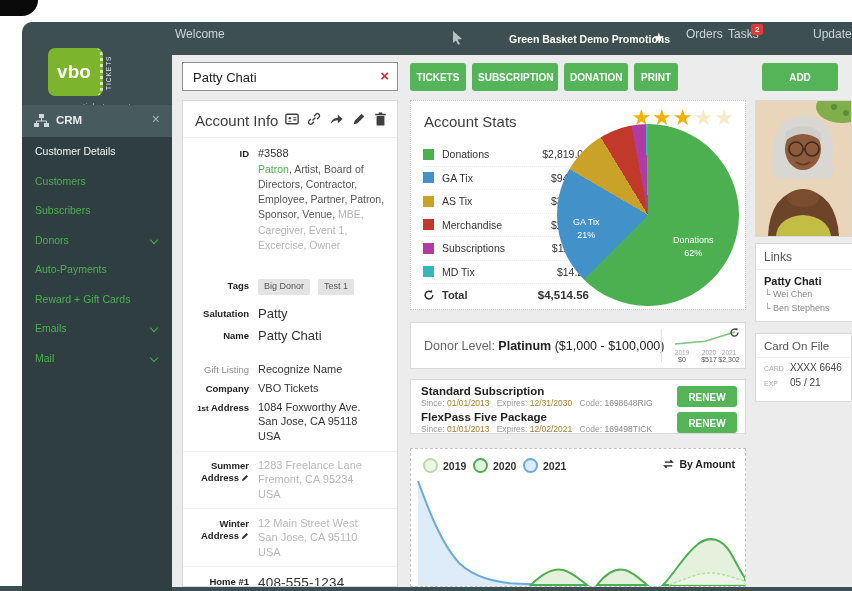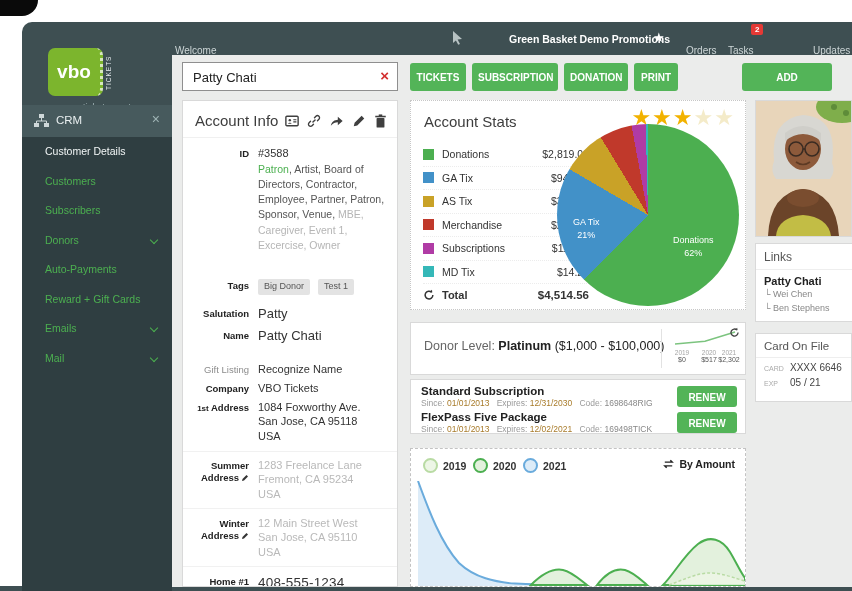--- a/index.html
+++ b/index.html
@@ -5,57 +5,57 @@
   html,body{margin:0;padding:0}
   body{width:852px;height:591px;position:relative;background:#fff;
        font-family:"Liberation Sans",sans-serif;overflow:hidden;
        -webkit-font-smoothing:antialiased}
   .abs{position:absolute}
   
   #corner{left:0;top:0;width:38px;height:16px;background:#0a0a0a;border-radius:0 0 22px 0}
   #appwin{left:22px;top:22px;right:0;bottom:0;background:#3e4f52;border-top-left-radius:10px;overflow:hidden}
   #bottomstrip{left:0;top:586px;width:24px;height:5px;background:#3e4f52}
   
-  .tb-txt{color:#cdd6d7;font-size:10px;top:23px}
+  .tb-txt{color:#cdd6d7;font-size:12px;top:5px}
   .tb-org{color:#fff;font-weight:bold;font-size:10.5px;top:11px}
   .tb-badge{background:#e53935;color:#fff;font-size:8px;font-weight:bold;
             padding:1px 4px;border-radius:2px;top:2px}
   .tb-star{color:#fff;font-size:13px;top:8px}
   
   #sidebar{left:0;top:0;width:150px;bottom:0}
   #logo{left:26px;top:26px;width:52px;height:48px;background:#7cb52d;border-radius:7px;
         color:#fff;font-weight:bold;font-size:19px;line-height:48px;text-align:center;
         border-right:3px dotted #d7e8bd}
   #logo-vert{left:83px;top:27px;color:#e8eef0;font-size:6.5px;letter-spacing:1px;
              writing-mode:vertical-rl;transform:rotate(180deg);height:48px;text-align:center}
   #tagline{left:0;top:79px;width:150px;text-align:center;color:#9db0b2;font-size:9.5px;font-style:italic}
   #tagline-squiggle{left:30px;top:92px}
   #crmrow{left:0;top:83px;width:150px;height:32px;background:#475a5d}
-  #crmrow .crm-label{left:34px;top:9px;color:#e9eff0;font-weight:normal;font-size:11.5px}
+  #crmrow .crm-label{left:34px;top:9px;color:#e9eff0;font-weight:bold;font-size:11.5px}
   #crmrow .crm-x{right:12px;top:6px;color:#9fb4b5;font-size:14px}
   #submenu{left:0;top:115px;width:150px;bottom:0;background:#2f3e41}
-  .snav{height:29.5px;line-height:29.5px;padding-left:23px;font-size:10.5px;color:#4cb050;position:relative;cursor:pointer}
+  .snav{height:29.5px;line-height:29.5px;padding-left:13px;font-size:10.5px;color:#4cb050;position:relative;cursor:pointer}
   .snav.active{color:#f2f6f6}
   .chev{position:absolute;right:15px;top:11px;width:5px;height:5px;
         border-right:1.5px solid #4cb050;border-bottom:1.5px solid #4cb050;transform:rotate(45deg)}
   
   #content{left:150px;top:33px;right:0;bottom:4px;background:#ebeceb}
   
   #search{left:10px;top:7px;width:216px;height:29px;background:#fff;border:1px solid #8f8f8f;box-sizing:border-box}
   #search input{position:absolute;left:8px;top:0;width:175px;height:27px;border:none;outline:none;
                 font-family:"Liberation Sans",sans-serif;font-size:13px;color:#222;background:transparent}
   #search .clr{position:absolute;right:8px;top:4px;color:#d32f2f;font-size:15px;font-weight:bold;cursor:pointer}
   .gbtn{background:#53b458;color:#fff;font-weight:bold;font-size:10px;border:none;border-radius:3px;
         height:28px;top:8px;text-align:center;cursor:pointer;font-family:"Liberation Sans",sans-serif}
   
   .card{background:#fff;border:1px solid #d9d9d9;box-sizing:border-box}
   .card-title{font-size:15px;color:#3d3d3d}
   
   #acct{left:10px;top:45px;width:216px;bottom:0;overflow:hidden}
-  #acct header{padding:11px 10px 8px 12px;display:flex;align-items:center;border-bottom:1px solid #f0f0f0}
+  #acct header{padding:11px 10px 8px 12px;display:flex;border-bottom:1px solid #f0f0f0}
   #acct header .icons{margin-left:auto;display:flex;gap:8px}
   #acct header .icons svg{display:block}
   .airow{display:flex;padding:2.5px 8px 2.5px 6px}
   .ailbl{width:60px;min-width:60px;text-align:right;font-weight:bold;font-size:9.5px;color:#222;padding-top:2px;line-height:1.25}
   .ailbl.muted{color:#8c8c8c;font-weight:normal}
   .aival{padding-left:9px;font-size:11px;color:#333;line-height:1.3}
   .aival.big{font-size:13px}
   .aival.phone{font-size:13.5px;letter-spacing:.2px}
   .roles{font-size:10.5px;line-height:1.45;color:#555;margin-top:2px}
   .roles .grn{color:#4cb050}
@@ -73,21 +73,21 @@
   .lgd{position:absolute;left:12px;top:42px;width:166px}
   .lgrow{display:flex;align-items:center;height:22.5px;border-bottom:1px dotted #ececec;font-size:10.5px;color:#333}
   .lgrow .sw{width:11px;height:11px;margin-right:8px}
   .lgrow .nm{flex:1}
   .lgrow .vl{text-align:right}
   .lgrow.total{font-weight:bold;border-bottom:none;font-size:11px}
   .lgrow.total .vl{font-size:11.5px}
   #pie{position:absolute;left:146px;top:23px;width:182px;height:182px;border-radius:50%}
   .pie-label{position:absolute;color:#fff;font-size:9px;text-align:center;line-height:1.4}
   
-  #donor{left:238px;top:267px;width:336px;height:53px}
+  #donor{left:238px;top:267px;width:336px;height:47px}
   #donor .dl{position:absolute;left:13px;top:16px;font-size:12.5px;color:#666}
   #donor .dl b{color:#222}
   #donor .vdiv{position:absolute;left:250px;top:6px;bottom:6px;width:1px;background:#e2e2e2}
   .yrcol{position:absolute;width:30px;text-align:center;top:26px}
   .yrcol .y{font-size:6.5px;color:#a5a5a5}
   .yrcol .a{font-size:7px;color:#555}
   
   #subs{left:238px;top:324px;width:336px;height:55px}
   .subrow{position:absolute;left:10px;right:76px}
   .subrow .sname{font-weight:bold;font-size:11.5px;color:#222}
@@ -167,21 +167,21 @@
   <div class="abs" id="content">
 
     <div class="abs" id="search">
       <input type="text" value="Patty Chati" style="">
       <span class="clr">×</span>
     </div>
     <button class="abs gbtn" style="left:238px;width:56px">TICKETS</button>
     <button class="abs gbtn" style="left:300px;width:86px">SUBSCRIPTION</button>
     <button class="abs gbtn" style="left:392px;width:64px">DONATION</button>
     <button class="abs gbtn" style="left:462px;width:44px">PRINT</button>
-    <button class="abs gbtn" style="left:570px;width:90px">ADD</button>
+    <button class="abs gbtn" style="left:590px;width:76px">ADD</button>
 
     <div class="abs card" id="acct">
       <header>
         <span class="card-title">Account Info</span>
         <span class="icons">
           <svg width="14" height="14" viewBox="0 0 16 16">
               <rect x="1" y="2.5" width="14" height="11" rx="1.2" fill="none" stroke="#3f3f3f" stroke-width="1.6"></rect>
               <circle cx="5.5" cy="7" r="1.4" fill="#3f3f3f"></circle>
               <path d="M3.5 11c.4-1.5 3.6-1.5 4 0z" fill="#3f3f3f"></path>
               <path d="M9.5 6.5h3.5 M9.5 9h3.5" stroke="#3f3f3f" stroke-width="1.2"></path>

